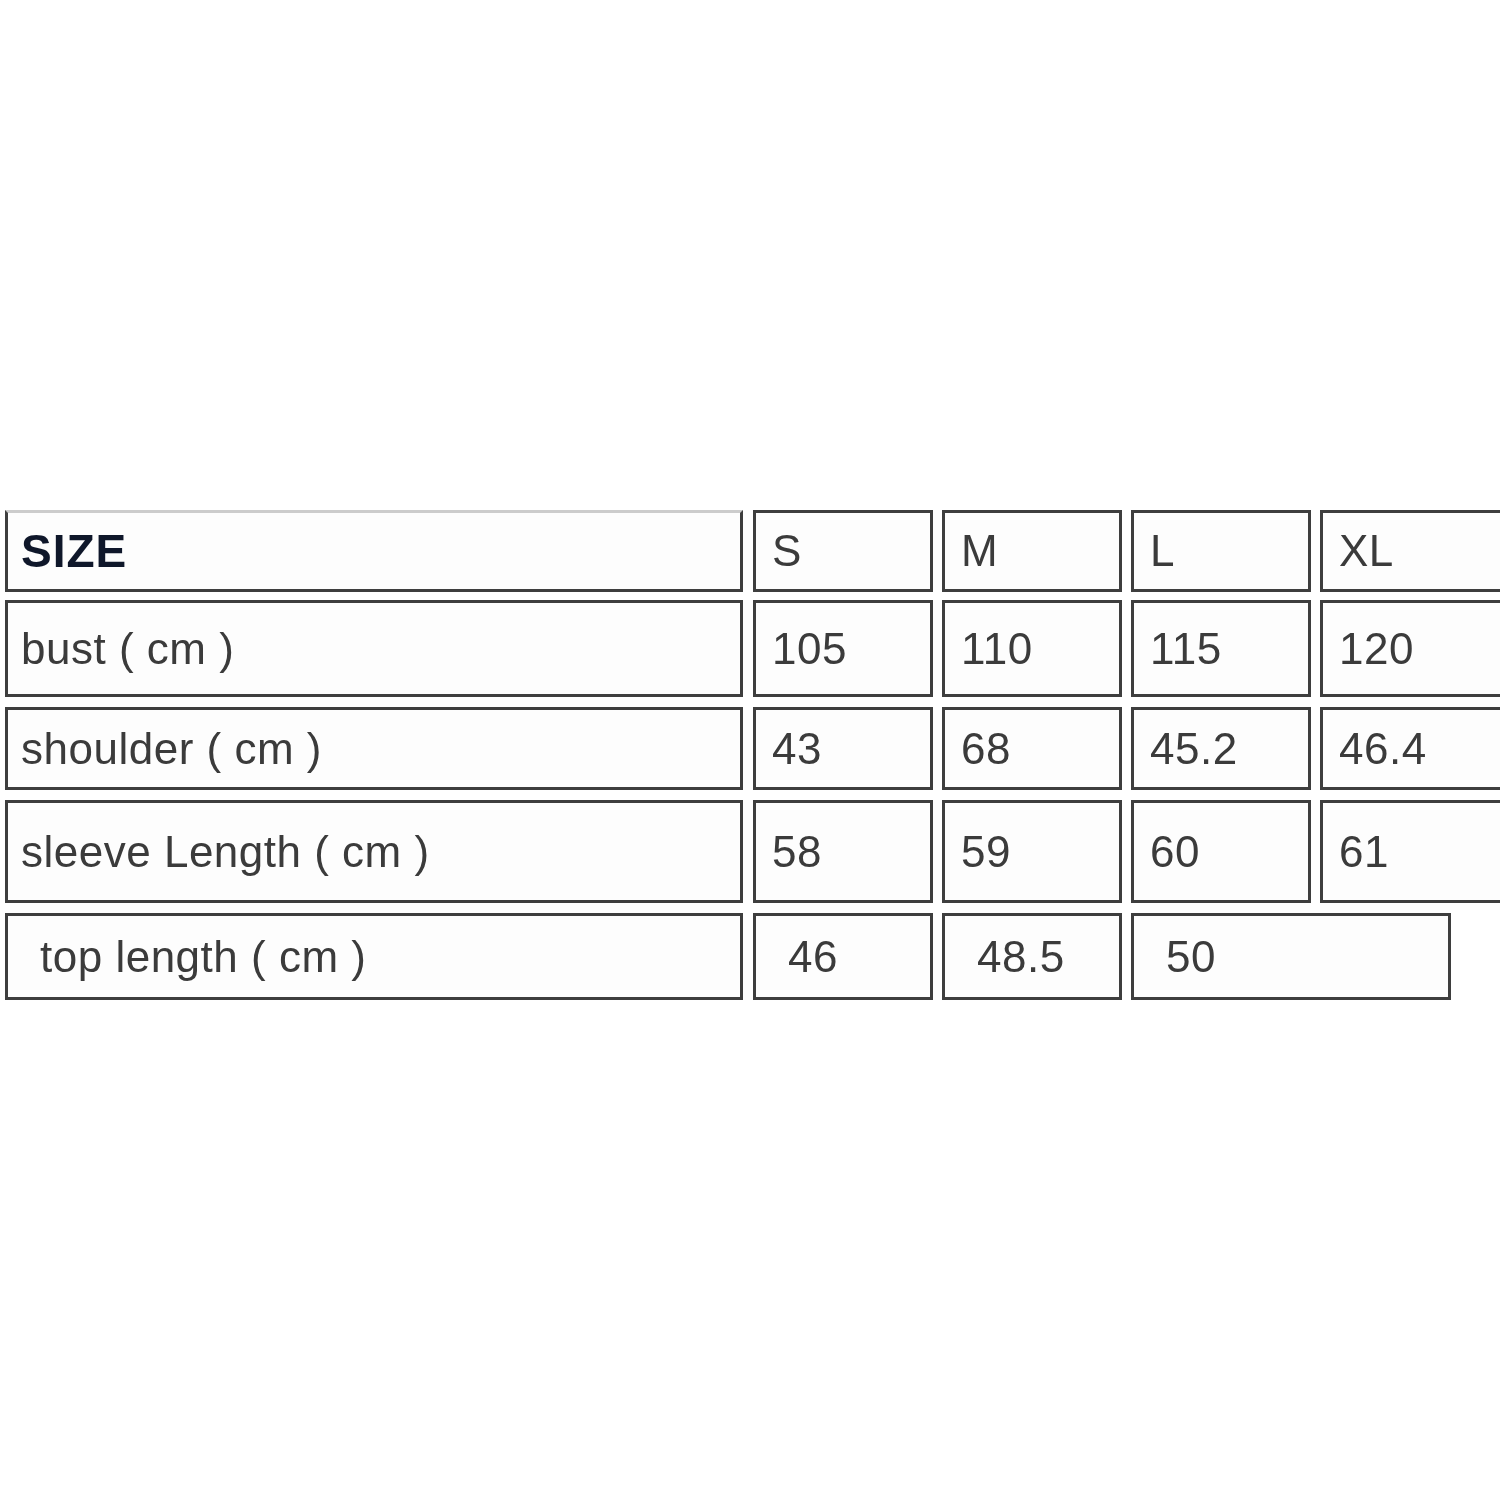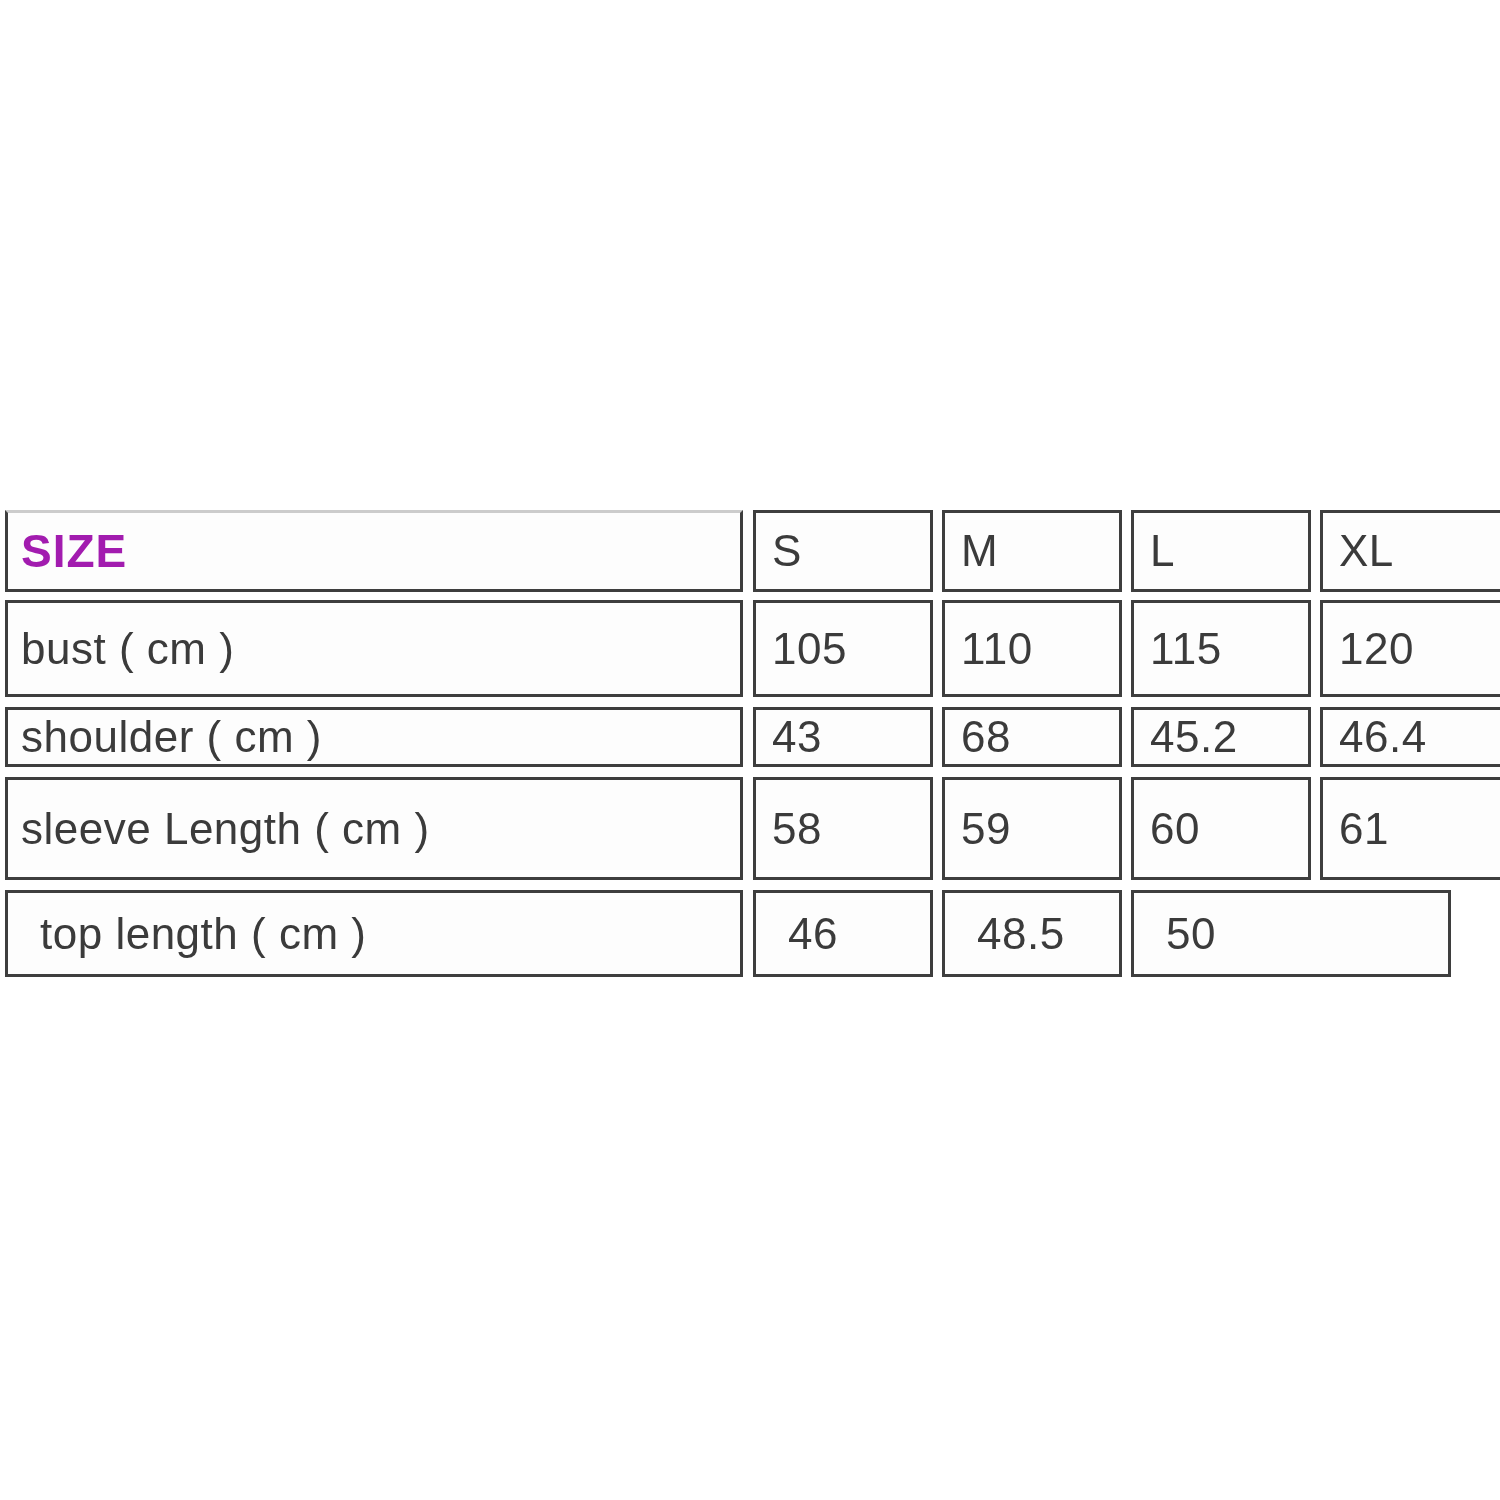--- a/index.html
+++ b/index.html
@@ -47,27 +47,27 @@
     width: 180px;
     padding-left: 16px;
     margin-right: 9px;
   }
   .data-cell.last {
     width: 320px;
     margin-right: 0;
   }
   .row:nth-child(1) .cell { height: 82px; }
   .row:nth-child(2) .cell { height: 97px; }
-  .row:nth-child(3) .cell { height: 60px; }
+  .row:nth-child(3) .cell { height: 83px; }
   .row:nth-child(4) .cell { height: 103px; }
   .row:nth-child(5) .cell { height: 87px; padding-left: 32px; }
   .header-label {
     font-weight: bold;
     font-size: 46px;
-    color: #a21caf;
+    color: #0f172a;
     border-top-color: #cccccc; 
     letter-spacing: 1px;
   }
 </style>
 </head>
 <body>
 
 <div class="page">
   <div class="size-table">
 

